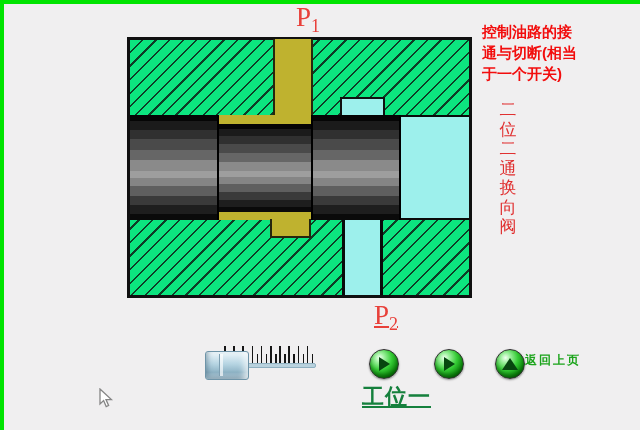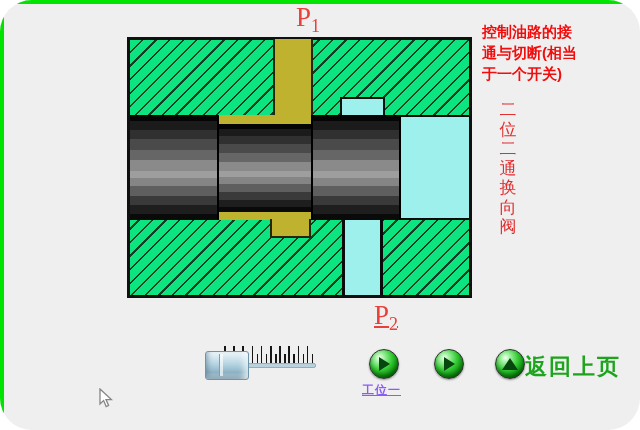--- a/index.html
+++ b/index.html
@@ -1,17 +1,17 @@
 <!DOCTYPE html>
 <html><head>
 <meta charset="utf-8">
 <style>
   html,body { margin:0; padding:0; }
   .stage { position:relative; width:640px; height:430px; background:#f0eff0; overflow:hidden;
-           font-family:"Liberation Sans", sans-serif;border-radius:32px; }
+           font-family:"Liberation Sans", sans-serif; }
 
   
   .frame-top  { position:absolute; left:0; top:0; width:640px; height:4px; background:#00e400; }
   .frame-left { position:absolute; left:0; top:0; width:4px; height:430px; background:#00e400; }
 
   
   .valve-body { position:absolute; left:127px; top:37px; width:345px; height:261px;
                 box-sizing:border-box; border:3px solid #101010;
                 background:repeating-linear-gradient(135deg,#0ce57f 0 8px,#0e3d26 8px 9.6px); }
 
@@ -89,26 +89,26 @@
   .btn-ws1  { left:369px; top:349px; }
   .btn-ws2  { left:434px; top:349px; }
   .btn-back { left:495px; top:349px; }
   .tri-right { position:absolute; left:9px; top:7px; width:0; height:0;
                border-top:7px solid transparent; border-bottom:7px solid transparent;
                border-left:11px solid #07470f; }
   .tri-up    { position:absolute; left:6px; top:8px; width:0; height:0;
                border-left:8px solid transparent; border-right:8px solid transparent;
                border-bottom:12px solid #07470f; }
 
-  .ws-label { position:absolute; top:382px; color:#8b5cf6; font-weight:bold; font-size:12px;
+  .ws-label { position:absolute; top:382px; color:#15803d; font-weight:bold; font-size:22px;
               letter-spacing:1px;text-decoration:underline; }
   .ws1-label { left:362px; }
   .ws2-label { left:427px; }
   .back-label { position:absolute; left:525px; top:352px; color:#1ca41c; font-weight:bold;
-                font-size:22px; letter-spacing:2px; font-family:"Liberation Serif",serif; }
+                font-size:12px; letter-spacing:2px; font-family:"Liberation Serif",serif; }
 
   .cursor { position:absolute; left:99px; top:388px; }
 </style>
 </head>
 <body>
 
 <div class="stage">
 
   <div class="frame-top"></div>
   <div class="frame-left"></div>

